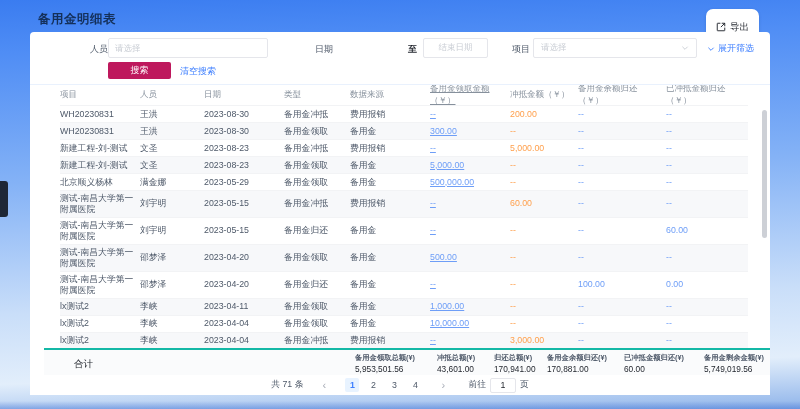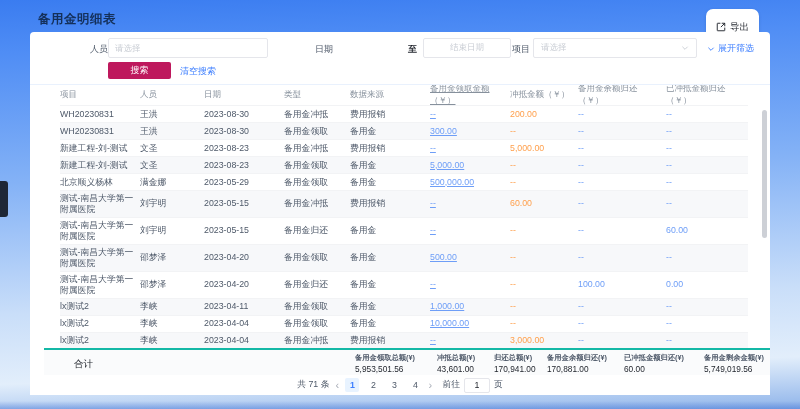--- a/index.html
+++ b/index.html
@@ -23,21 +23,21 @@
   .f-label { position:absolute; top:11px; font-size:9px; color:#4e5969; }
   .lbl-person { left:60px; }
   .lbl-date { left:285px; }
   .lbl-project { left:482px; }
   .f-input { position:absolute; top:6px; height:20px; border:1px solid #e5e6eb; border-radius:2px; background:#fff;
     font-size:8.5px; color:#1d2129; padding:0 6px; font-family:inherit; }
   .f-input::placeholder { color:#c9cdd4; }
   .in-person { left:78px; width:160px; }
   .date-box { position:absolute; top:6px; height:20px; border:1px solid #e5e6eb; border-radius:2px; display:flex; align-items:center; gap:4px; padding:0 6px; font-size:8.5px; color:#c9cdd4; }
   .date-start { left:308px; width:67px; }
-  .date-end { left:393px; width:88px; justify-content:center;text-align:right; }
+  .date-end { left:393px; width:65px; justify-content:center;text-align:right; }
   .date-sep { position:absolute; left:378px; top:11px; font-size:9px; font-weight:bold; color:#1d2129; }
   .select-box { position:absolute; left:503px; top:6px; width:164px; height:20px; border:1px solid #e5e6eb; border-radius:2px;
     display:flex; align-items:center; justify-content:space-between; padding:0 7px; font-size:8.5px; color:#c9cdd4; }
   .expand-link { position:absolute; left:677px; top:10px; display:flex; align-items:center; gap:3px; color:#4080ff; font-size:9px; cursor:pointer; }
   .search-btn { position:absolute; left:78px; top:30px; width:63px; height:17px; background:#be185d; border:none; border-radius:2px;
     color:#fff; font-size:9px; display:flex; align-items:center; justify-content:center; cursor:pointer; font-family:inherit; }
   .clear-btn { position:absolute; left:150px; top:33px; color:#4080ff; font-size:9px; cursor:pointer; background:none; border:none; font-family:inherit; }
   
   .table { margin:0 22px 0 30px; }
   .thead, .tr { display:flex; align-items:center; }
@@ -52,21 +52,21 @@
   .val-orange { color:#ffa04d; }
   .scroll-thumb { position:absolute; right:3px; top:78px; width:5px; height:128px; background:#cdd0d6; border-radius:3px; }
   
   .summary-row { position:absolute; left:14px; right:0; bottom:20px; height:27px; background:#fafbfc; border-top:2px solid #14b8a6; }
   .sum-label { position:absolute; left:30px; top:8px; font-size:9.5px; color:#1d2129; }
   .stack { position:absolute; top:3px; }
   .stack .s-lbl { font-size:7.3px; color:#4e5969; font-weight:bold; display:block; }
   .stack .s-val { font-size:8.3px; color:#1d2129; display:block; margin-top:1px; }
   .s0{left:311px;} .s1{left:393px;} .s2{left:450px;} .s3{left:503px;} .s4{left:580px;} .s5{left:660px;}
   
-  .pagination { position:absolute; left:0; right:0; bottom:0; height:20px; display:flex; align-items:center; justify-content:center; gap:1px; font-size:8.8px; color:#4e5969; background:#fff; }
+  .pagination { position:absolute; left:0; right:0; bottom:0; height:20px; display:flex; align-items:center; justify-content:center; gap:14px; font-size:8.8px; color:#4e5969; background:#fff; }
   .pg-btn { min-width:14px; height:14px; display:inline-flex; align-items:center; justify-content:center; border-radius:2px; cursor:pointer; color:#4e5969; }
   .pg-btn.chev { color:#a9aeb8; font-size:11px; }
   .pg-btn.active { color:#4080ff; font-weight:bold; background:#e8f3ff; }
   .pg-pages { display:inline-flex; gap:7px; }
   .goto { display:inline-flex; align-items:center; gap:4px; margin-left:4px; }
   .goto input { width:26px; height:15px; border:1px solid #e5e6eb; border-radius:2px; text-align:center; font-size:8.8px; color:#1d2129; font-family:inherit; }
   .bottom-strip { position:absolute; left:0; right:0; bottom:0; height:8px; background:linear-gradient(180deg,rgba(70,125,225,0) 0%,rgba(60,110,210,.45) 100%); pointer-events:none; }
   svg { display:block; }
 </style>
 </head>

